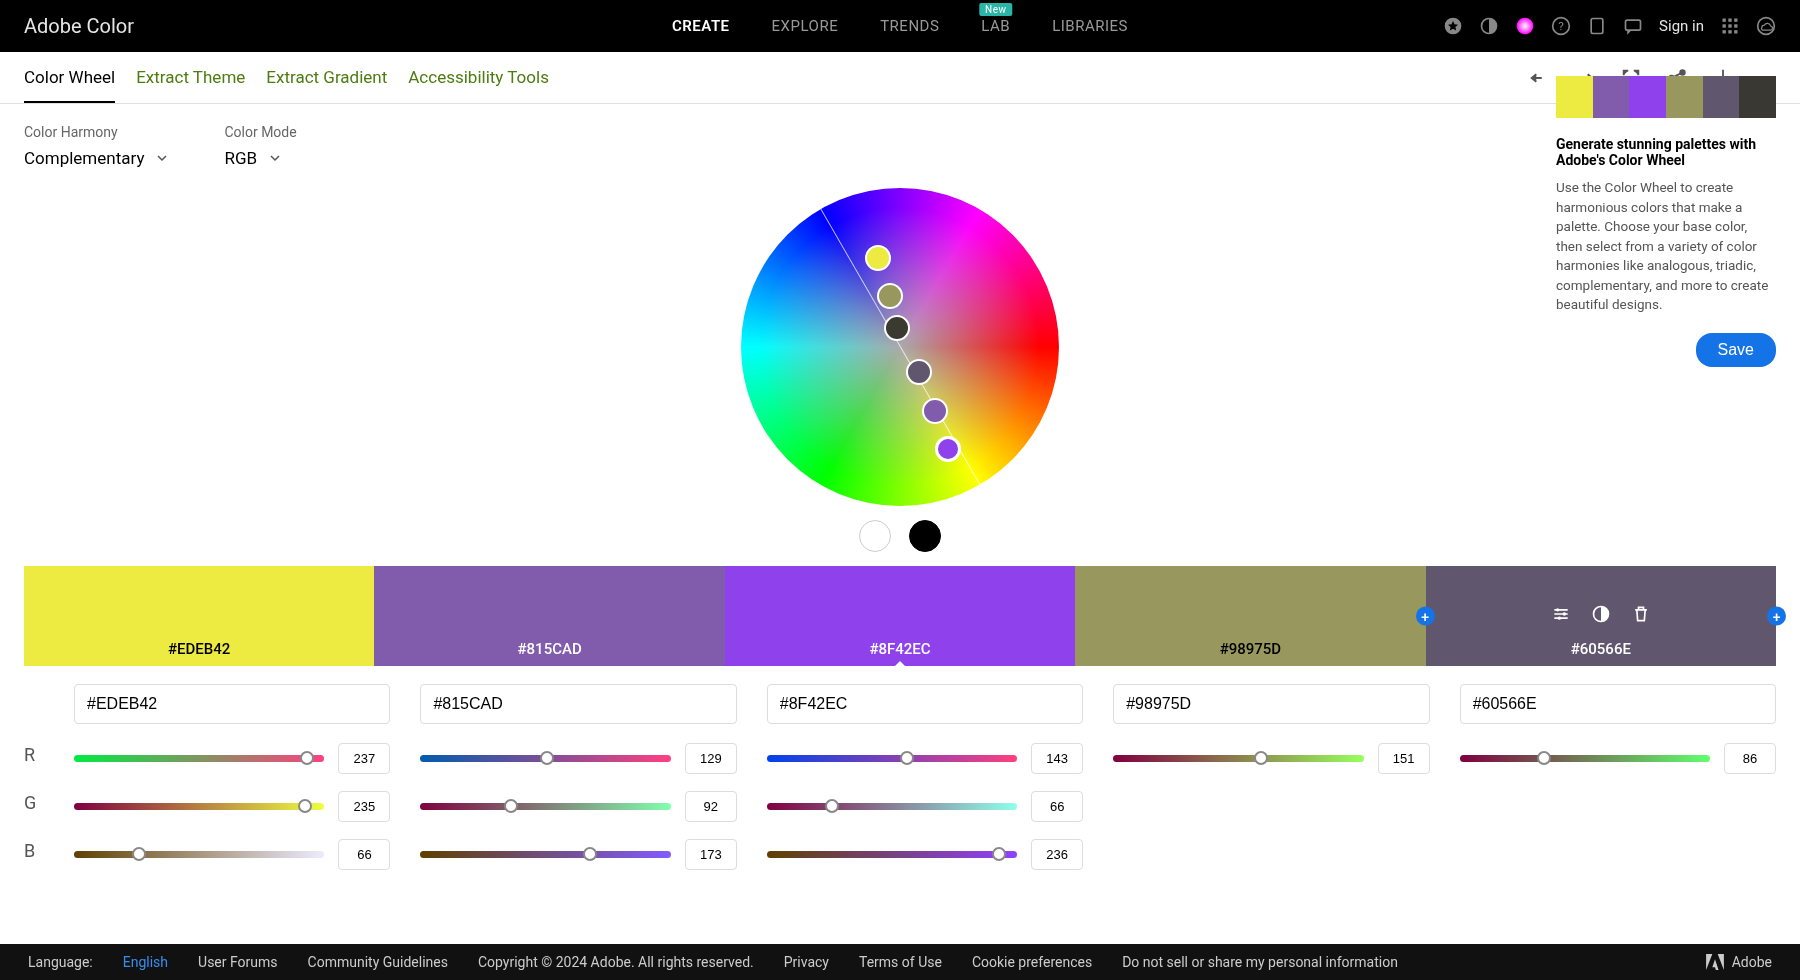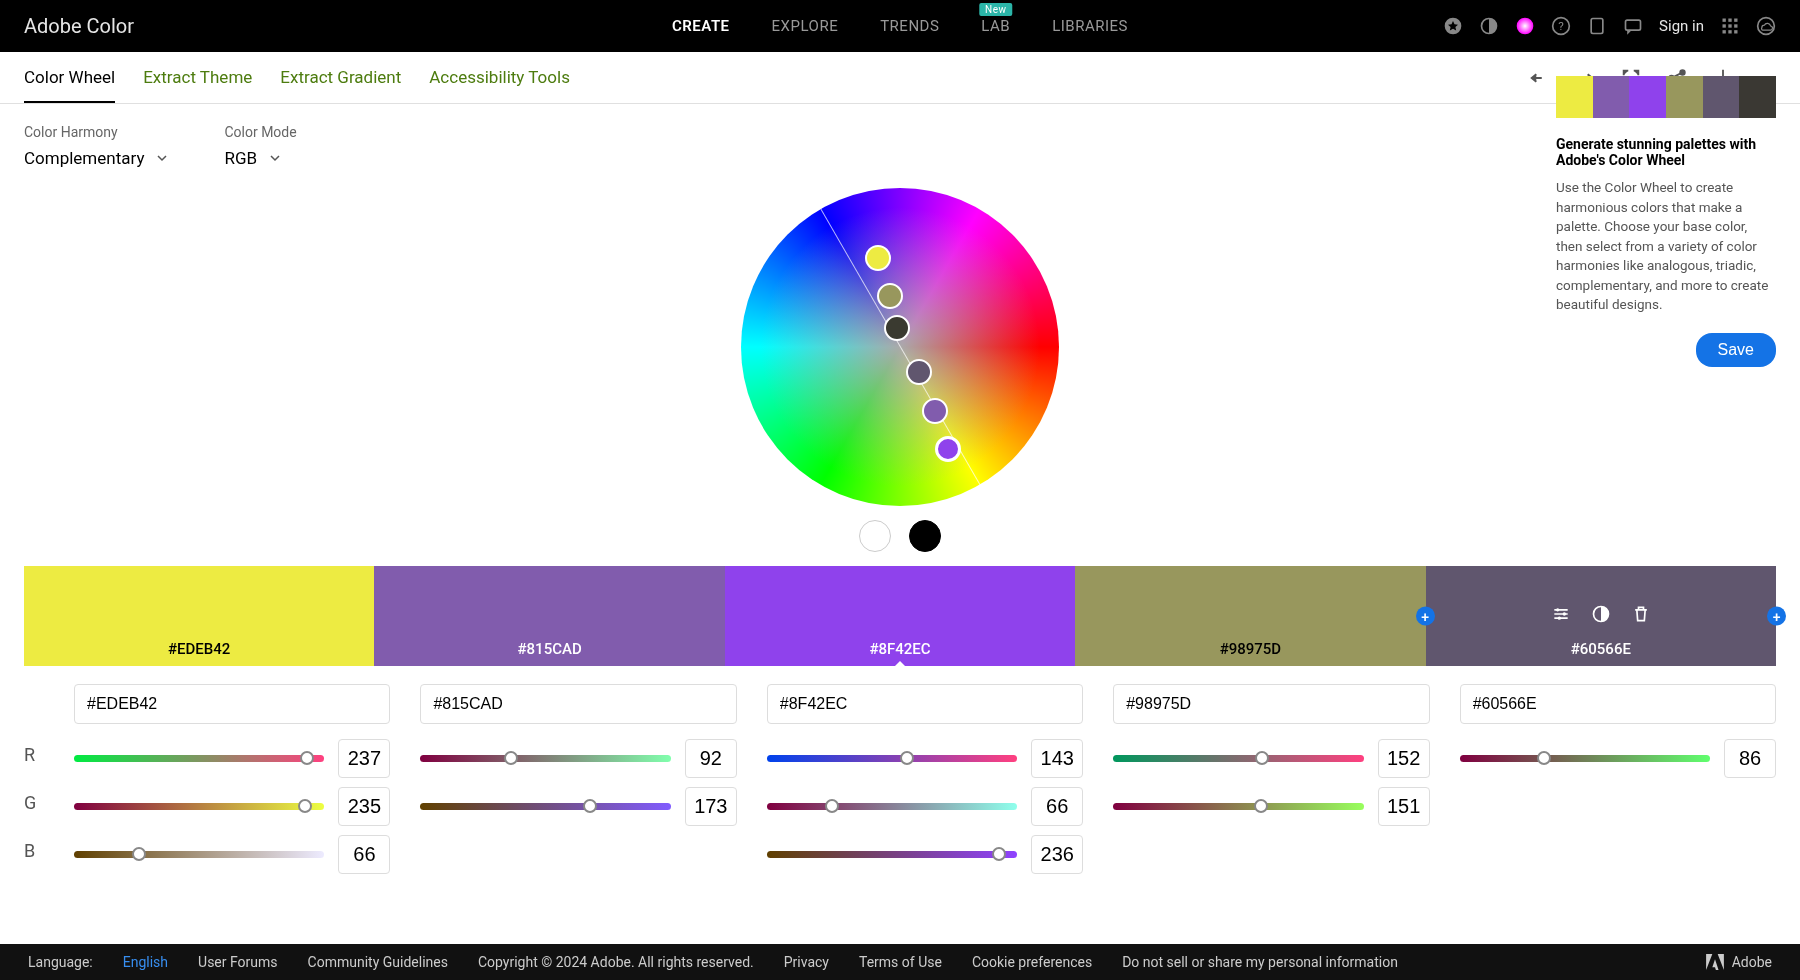--- a/index.html
+++ b/index.html
@@ -9,21 +9,21 @@
 .brand { font-size: 20px; font-weight: 400; color: #e5e5e5; }
 .main-nav { position: absolute; left: 50%; transform: translateX(-50%); display: flex; gap: 42px; align-items: center; }
 .nav-item { font-size: 15px; color: #999; letter-spacing: 0.5px; position: relative; cursor: pointer; }
 .nav-item.active { color: #ffffff; font-weight: 600; }
 .nav-item .badge { position: absolute; top: -14px; left: 50%; transform: translateX(-50%); background: #2bb5a8; color: #fff; font-size: 10px; padding: 1px 6px; border-radius: 2px; }
 .header-right { margin-left: auto; display: flex; align-items: center; gap: 16px; }
 .hdr-icon { width: 20px; height: 20px; fill: #aaa; cursor: pointer; }
 .signin { font-size: 15px; color: #e5e5e5; cursor: pointer; }
 
 .toolbar { display: flex; align-items: center; padding: 0 24px; border-bottom: 1px solid #e0e0e0; height: 52px; }
-.tool-tabs { display: flex; gap: 28px; }
+.tool-tabs { display: flex; gap: 21px; }
 .tool-tab { font-size: 17px; color: #4d7c0f; padding: 14px 0; cursor: pointer; border-bottom: 2px solid transparent; }
 .tool-tab.active { color: #000; border-bottom-color: #000; }
 .toolbar-actions { margin-left: auto; display: flex; gap: 24px; margin-right: 42px; }
 .act-icon { width: 22px; height: 22px; fill: #555; stroke: #555; cursor: pointer; }
 
 .controls { display: flex; gap: 56px; padding: 20px 24px 0; }
 .ctrl-group { }
 .ctrl-label { font-size: 14px; color: #666; margin-bottom: 8px; }
 .ctrl-select { font-size: 17px; display: flex; align-items: center; gap: 12px; cursor: pointer; }
 .chev { width: 12px; height: 12px; fill: #555; }
@@ -53,21 +53,21 @@
 .plus-badge{position:absolute;width:19px;height:19px;background:#1473e6;color:#fff;border-radius:50%;display:flex;align-items:center;justify-content:center;font-size:14px;top:50%;transform:translateY(-50%);}
 
 .inputs-grid { display: flex; padding: 18px 24px; gap: 30px; }
 .input-col { flex: 1; }
 .rgb-label-col { width: 20px; display: flex; flex-direction: column; font-size:18px; color:#555; margin-top:60px;}
 .rgb-label-col span{height:48px;}
 .hex-input { width: 100%; padding: 10px 12px; border: 1px solid #ddd; border-radius: 4px; font-size: 16px; margin-bottom: 10px; }
 .slider-row { display: flex; align-items: center; gap: 14px; height: 48px; }
 .slider { flex: 1; height: 7px; border-radius: 4px; position: relative; cursor:pointer;}
 .slider .handle { position: absolute; top: 50%; transform: translate(-50%, -50%); width: 14px; height: 14px; border-radius: 50%; border: 2px solid #888; background: #fff; }
-.val-input { width: 52px; padding: 7px 4px; border: 1px solid #ddd; border-radius: 4px; font-size: 20px; text-align: center; }
+.val-input { width: 52px; padding: 7px 4px; border: 1px solid #ddd; border-radius: 4px; font-size: 13px; text-align: center; }
 
 .footer { position: absolute; bottom: 0; left: 0; right: 0; background: #111; color: #ccc; font-size: 14px; padding: 10px 28px; display:flex; align-items:center; gap:30px;}
 .footer a{color:#ccc; cursor:pointer;}
 .footer .lang-val{color:#378ef0;}
 .footer .rt{margin-left:auto; display:flex; align-items:center; gap:8px;}
 </style>
 </head>
 <body>
 
 <div class="header">
@@ -262,20 +262,25 @@
           <div class="handle" style="left: 92.1569%;"></div>
         </div>
         <input class="val-input" value="235" style="">
       </div><div class="slider-row">
         <div class="slider" style="background: linear-gradient(90deg, rgb(96, 64, 0), rgb(237, 235, 255));">
           <div class="handle" style="left: 25.8824%;"></div>
         </div>
         <input class="val-input" value="66" style="">
       </div></div>
   <div class="input-col" id="col1"><input class="hex-input" value="#815CAD" style=""><div class="slider-row">
+        <div class="slider" style="background: linear-gradient(90deg, rgb(0, 92, 173), rgb(255, 64, 128));">
+          <div class="handle" style="left: 50.5882%;"></div>
+        </div>
+        <input class="val-input" value="129" style="">
+      </div><div class="slider-row">
         <div class="slider" style="background: linear-gradient(90deg, rgb(128, 0, 64), rgb(129, 255, 173));">
           <div class="handle" style="left: 36.0784%;"></div>
         </div>
         <input class="val-input" value="92" style="">
       </div><div class="slider-row">
         <div class="slider" style="background: linear-gradient(90deg, rgb(96, 64, 0), rgb(129, 92, 255));">
           <div class="handle" style="left: 67.8431%;"></div>
         </div>
         <input class="val-input" value="173" style="">
       </div></div>
@@ -289,25 +294,20 @@
           <div class="handle" style="left: 25.8824%;"></div>
         </div>
         <input class="val-input" value="66" style="">
       </div><div class="slider-row">
         <div class="slider" style="background: linear-gradient(90deg, rgb(96, 64, 0), rgb(143, 66, 255));">
           <div class="handle" style="left: 92.549%;"></div>
         </div>
         <input class="val-input" value="236" style="">
       </div></div>
   <div class="input-col" id="col3"><input class="hex-input" value="#98975D" style=""><div class="slider-row">
-        <div class="slider" style="background: linear-gradient(90deg, rgb(0, 151, 93), rgb(255, 64, 128));">
-          <div class="handle" style="left: 59.6078%;"></div>
-        </div>
-        <input class="val-input" value="152" style="">
-      </div><div class="slider-row">
         <div class="slider" style="background: linear-gradient(90deg, rgb(128, 0, 64), rgb(152, 255, 93));">
           <div class="handle" style="left: 59.2157%;"></div>
         </div>
         <input class="val-input" value="151" style="">
       </div></div>
   <div class="input-col" id="col4"><input class="hex-input" value="#60566E" style=""><div class="slider-row">
         <div class="slider" style="background: linear-gradient(90deg, rgb(128, 0, 64), rgb(96, 255, 110));">
           <div class="handle" style="left: 33.7255%;"></div>
         </div>
         <input class="val-input" value="86" style="">

